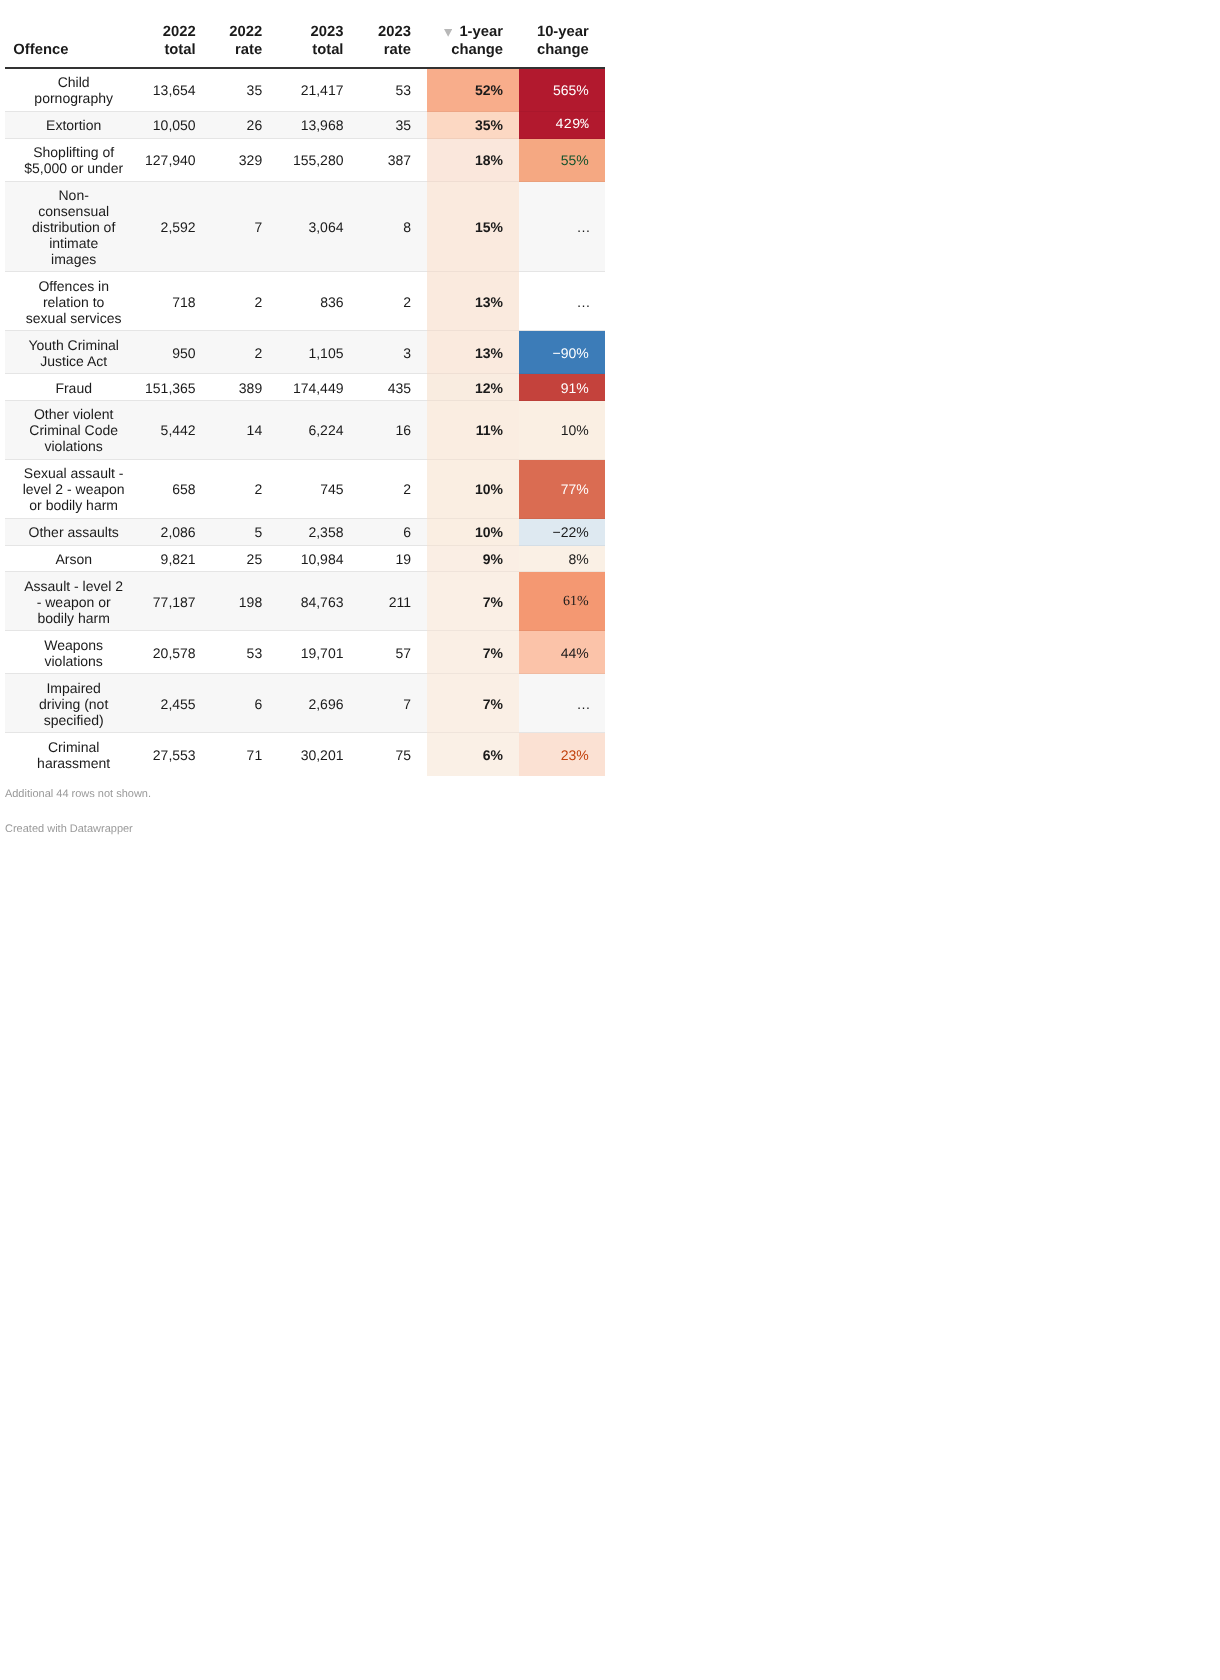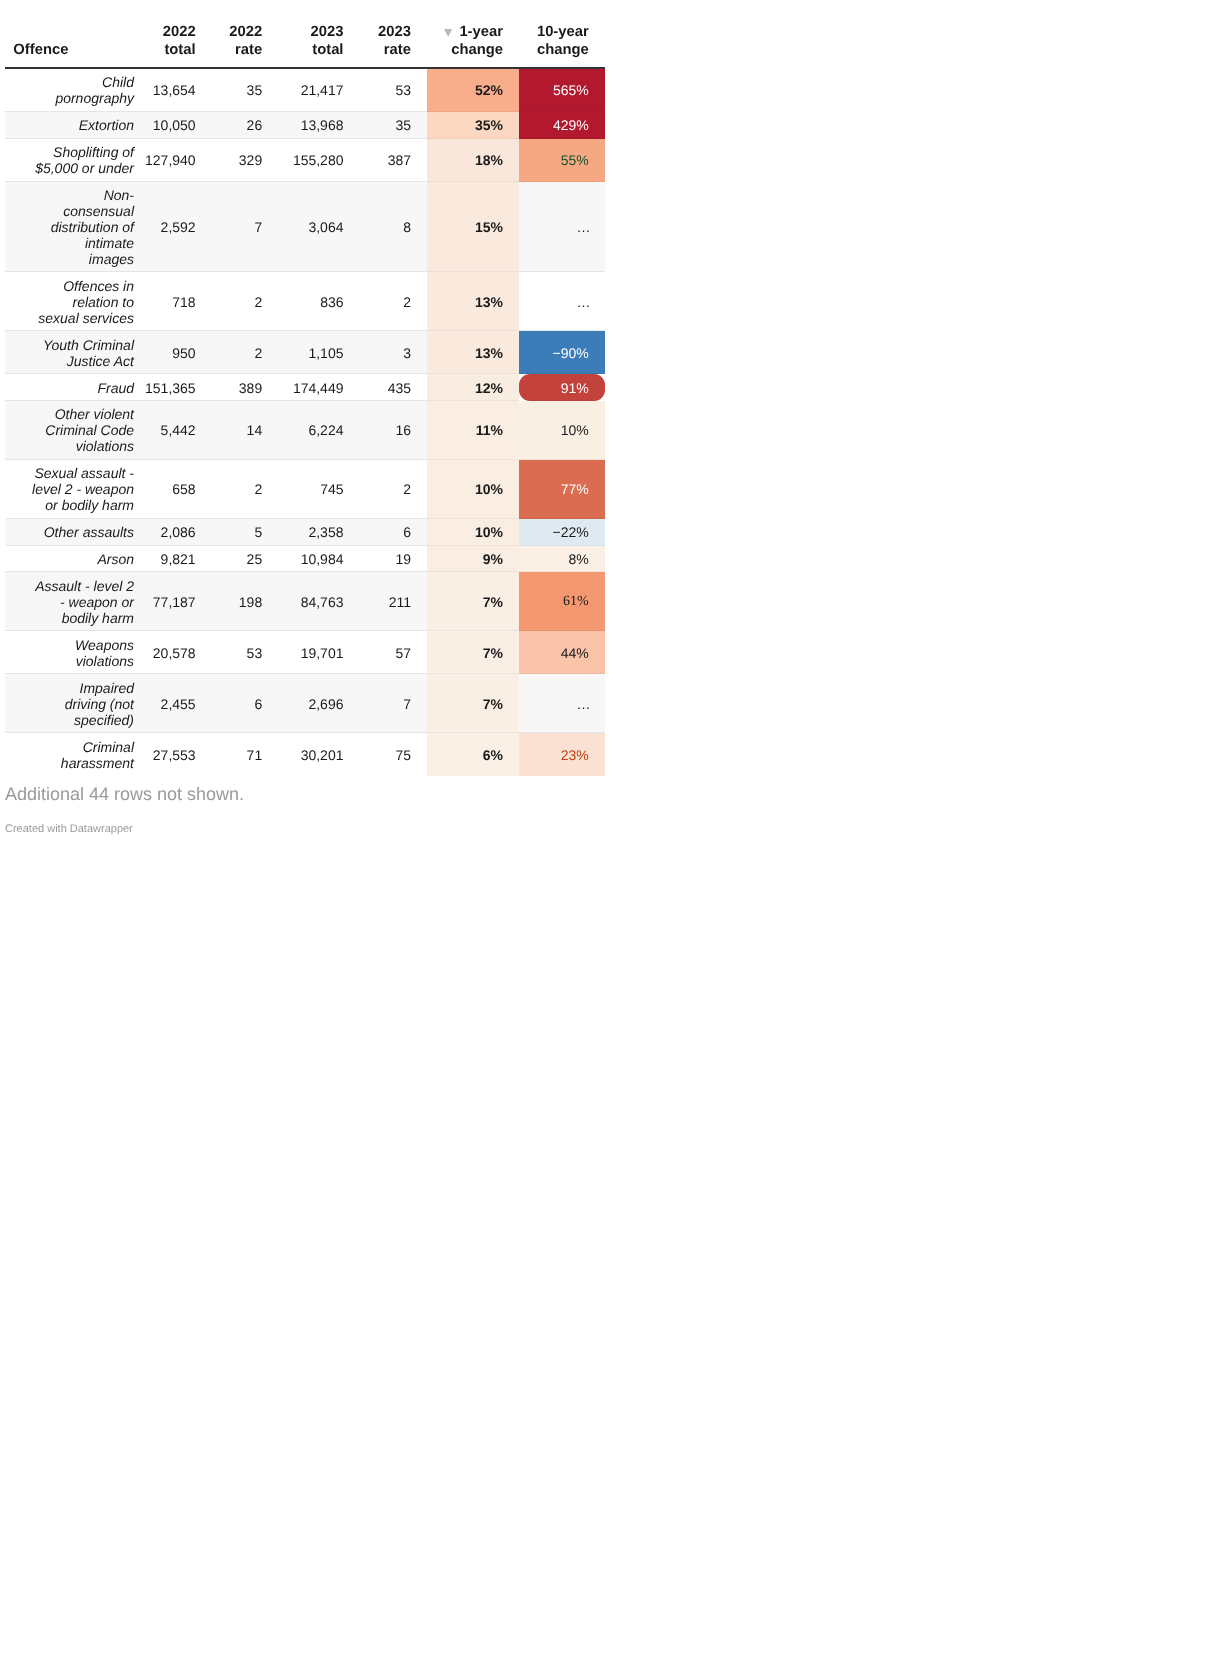--- a/index.html
+++ b/index.html
@@ -19,33 +19,33 @@
     vertical-align:bottom;padding:22.6px 0 8.2px 0;
   }
   table.dw th.c0{text-align:left;padding-left:8.35px;}
   table.dw th.num{text-align:right;padding-right:16px;}
   table.dw thead tr{border-bottom:2px solid #323232;}
   table.dw td{
     font-size:14px;line-height:15.985px;color:#1a1a1a;
     padding:5.456px 0;vertical-align:middle;
     box-shadow:inset 0 -1px 0 #e5e5e5;
   }
-  table.dw td.c0{text-align:right;padding-left:8.35px;font-style:italic;}
+  table.dw td.c0{text-align:center;padding-left:8.35px;}
   table.dw td.num{text-align:right;padding-right:16px;}
   table.dw tbody tr:last-child td{box-shadow:none;}
   table.dw tbody tr.odd{background:#f7f7f7;}
   td.heat{font-weight:700;}
   table.dw td.tint{box-shadow:inset 0 -1px 0 rgba(0,0,0,0.045);margin-top:9px;}
   table.dw td.ellipsis{padding-right:14.3px;}
   .sorticon{
     display:inline-block;width:8.3px;height:7.7px;
     vertical-align:baseline;margin:0 7.2px 0 0;position:relative;top:1.2px;
   }
   .sorticon svg{display:block;width:8.3px;height:7.7px;}
-  .footnote{font-size:18px;color:#9a9a9a;margin:10.5px 0 0 4.9px;line-height:17px;}
+  .footnote{font-size:11px;color:#9a9a9a;margin:10.5px 0 0 4.9px;line-height:17px;}
   .credit{font-size:11px;color:#9a9a9a;margin:18.25px 0 0 5.0px;line-height:15px;}
 </style>
 </head>
 <body>
 
 <div id="root">
   <table class="dw">
     <colgroup>
       <col style="width:129px">
       <col style="width:77.65px">
@@ -78,21 +78,21 @@
           <td class="num heat tint" style="background: rgb(248, 173, 139);">52%</td>
           <td class="num tint" style="background: rgb(178, 25, 46); color: rgb(255, 255, 255); padding-left: 18px;">565%</td>
         </tr>
         <tr class="odd">
           <td class="c0">Extortion</td>
           <td class="num">10,050</td>
           <td class="num">26</td>
           <td class="num">13,968</td>
           <td class="num">35</td>
           <td class="num heat tint" style="background: rgb(252, 216, 195);">35%</td>
-          <td class="num tint" style="background: rgb(178, 25, 46); color: rgb(255, 255, 255);">429%</td>
+          <td class="num tint" style="background: rgb(178, 25, 46); color: rgb(255, 255, 255); font-family: Liberation Mono, monospace;">429%</td>
         </tr>
         <tr class="even">
           <td class="c0">Shoplifting of<br>$5,000 or under</td>
           <td class="num">127,940</td>
           <td class="num">329</td>
           <td class="num">155,280</td>
           <td class="num">387</td>
           <td class="num heat tint" style="background: rgb(250, 231, 220);">18%</td>
           <td class="num tint" style="background: rgb(245, 168, 130); color: #14532d;">55%</td>
         </tr>
@@ -123,21 +123,21 @@
           <td class="num heat tint" style="background: rgb(250, 234, 222);">13%</td>
           <td class="num tint" style="background: rgb(60, 124, 184); color: rgb(255, 255, 255);">−90%</td>
         </tr>
         <tr class="even">
           <td class="c0">Fraud</td>
           <td class="num">151,365</td>
           <td class="num">389</td>
           <td class="num">174,449</td>
           <td class="num">435</td>
           <td class="num heat tint" style="background: rgb(249, 236, 224);">12%</td>
-          <td class="num tint" style="background: rgb(196, 66, 60); color: rgb(255, 255, 255); border-radius: 11px;">91%</td>
+          <td class="num tint" style="background: rgb(196, 66, 60); color: rgb(255, 255, 255);">91%</td>
         </tr>
         <tr class="odd">
           <td class="c0">Other violent<br>Criminal Code<br>violations</td>
           <td class="num">5,442</td>
           <td class="num">14</td>
           <td class="num">6,224</td>
           <td class="num">16</td>
           <td class="num heat tint" style="background: rgb(250, 237, 225);">11%</td>
           <td class="num tint" style="background: rgb(250, 239, 227); color: rgb(26, 26, 26);">10%</td>
         </tr>

